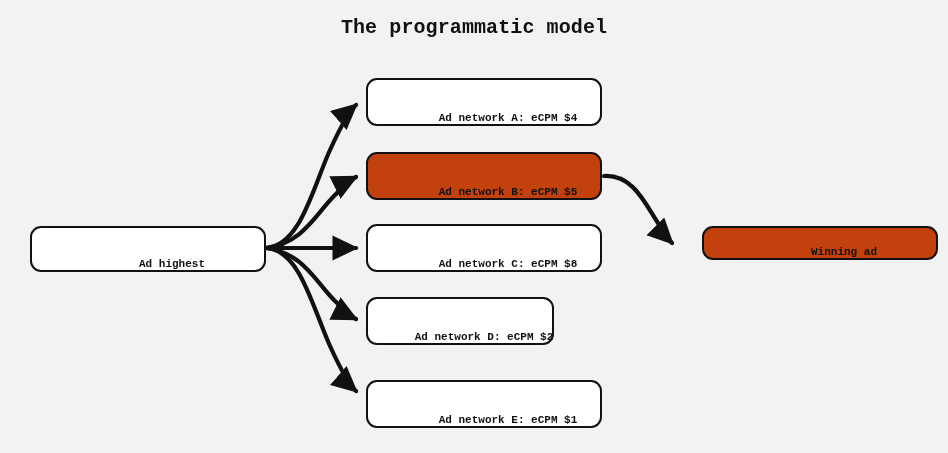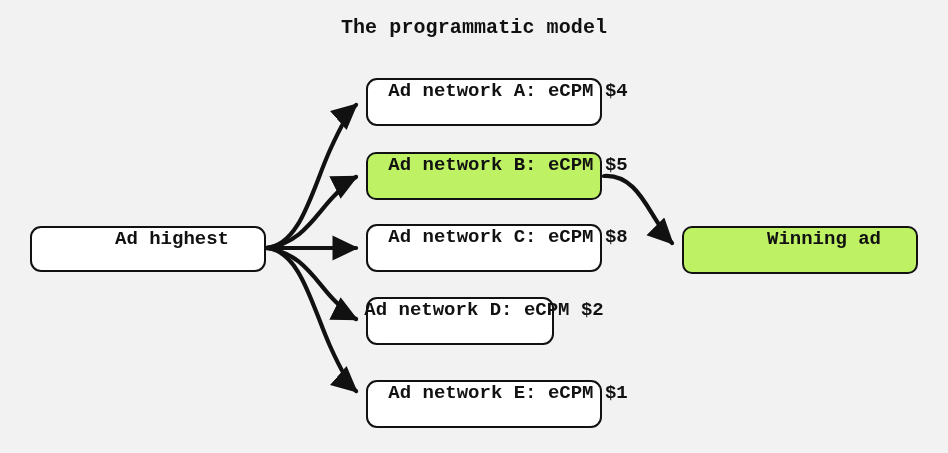--- a/index.html
+++ b/index.html
@@ -48,44 +48,43 @@
     font-size: 14.5px;
     line-height: 21px;
     color: #202124;
   }
   .node {
     position: absolute;
     box-sizing: border-box;
     border: 2px solid #111111;
     border-radius: 11px;
     display: flex;
-    align-items: flex-start;
+    align-items: flex-end;
     justify-content: center;
-    font-size: 19px;
+    font-size: 11px;
     font-weight: bold;
     color: #111111;
     background: #ffffff;
     padding-left: 48px;
   }
   .node.green {
-    background: #bef264;
-    border-radius: 10px;
+    background: #c2410c;
   }
   .node-label {
     display: block;
     white-space: nowrap;
   }
   
   #node-ad-request { left: 30px;  top: 226px; width: 236px; height: 46px; }
   #node-network-a  { left: 366px; top: 78px;  width: 236px; height: 48px; }
   #node-network-b  { left: 366px; top: 152px; width: 236px; height: 48px; }
   #node-network-c  { left: 366px; top: 224px; width: 236px; height: 48px; }
   #node-network-d  { left: 366px; top: 297px; width: 188px; height: 48px; }
   #node-network-e  { left: 366px; top: 380px; width: 236px; height: 48px; }
-  #node-winning-ad { left: 682px; top: 226px; width: 236px; height: 48px; }
+  #node-winning-ad { left: 702px; top: 226px; width: 236px; height: 34px; }
 </style>
 </head>
 <body>
 
 <div id="diagram-root">
 
   <div class="diagram-title">The programmatic model</div>
 
 
   <svg id="arrow-layer" viewBox="0 0 948 453" width="948" height="453">

